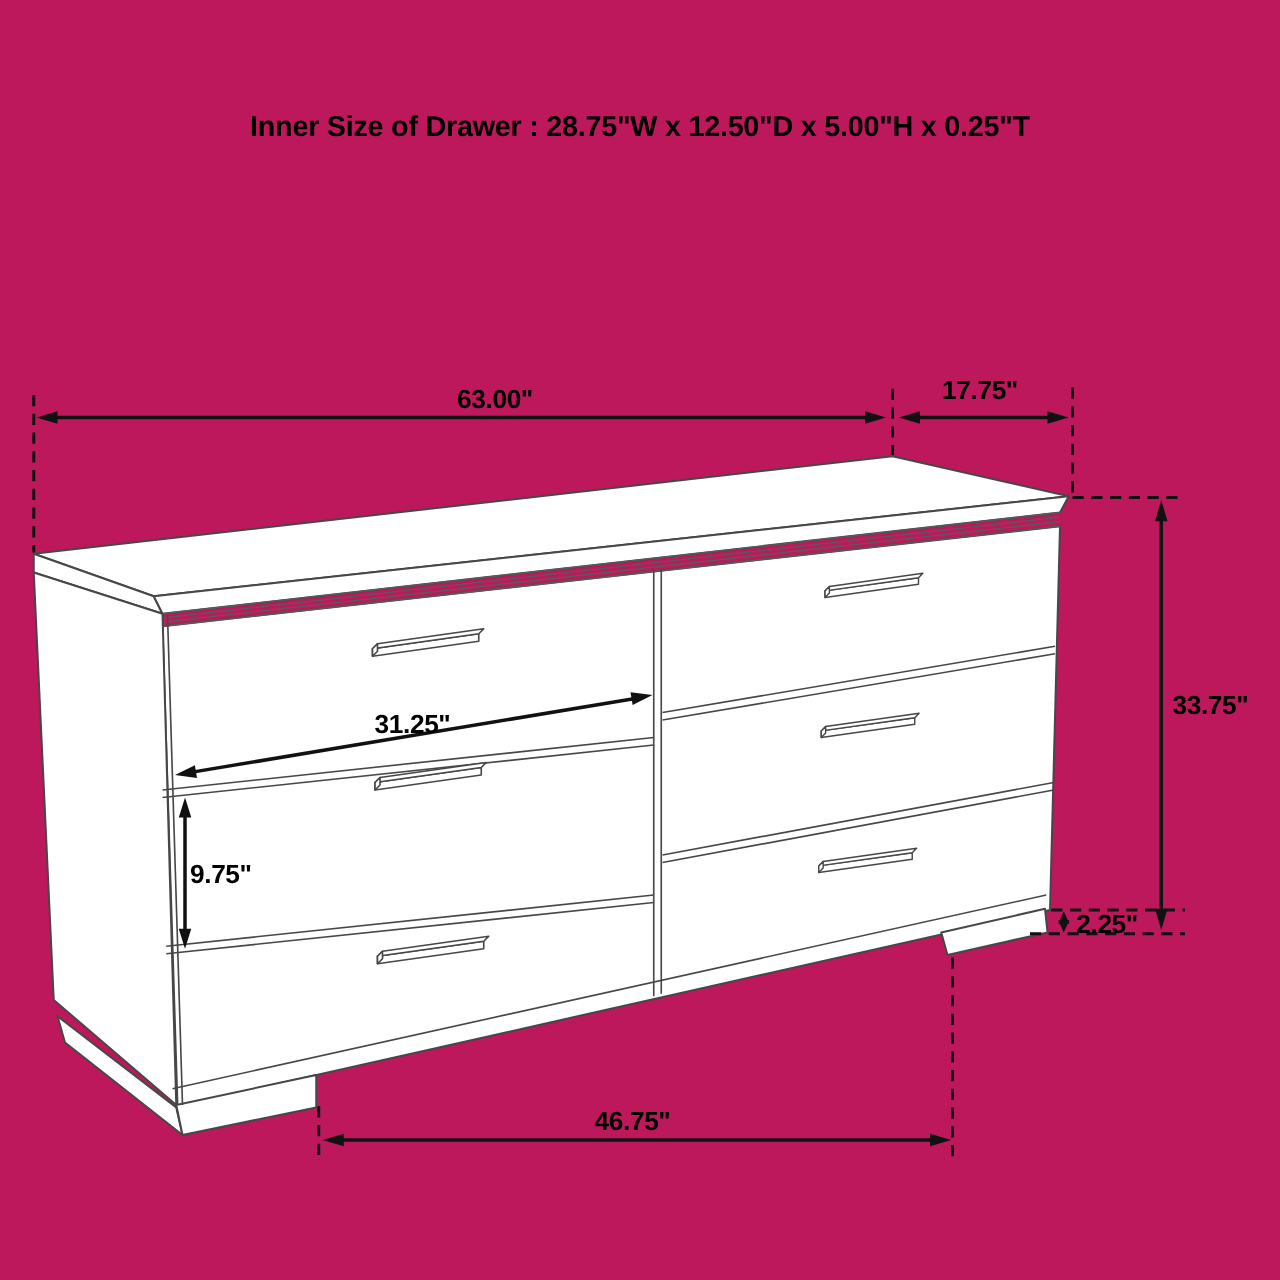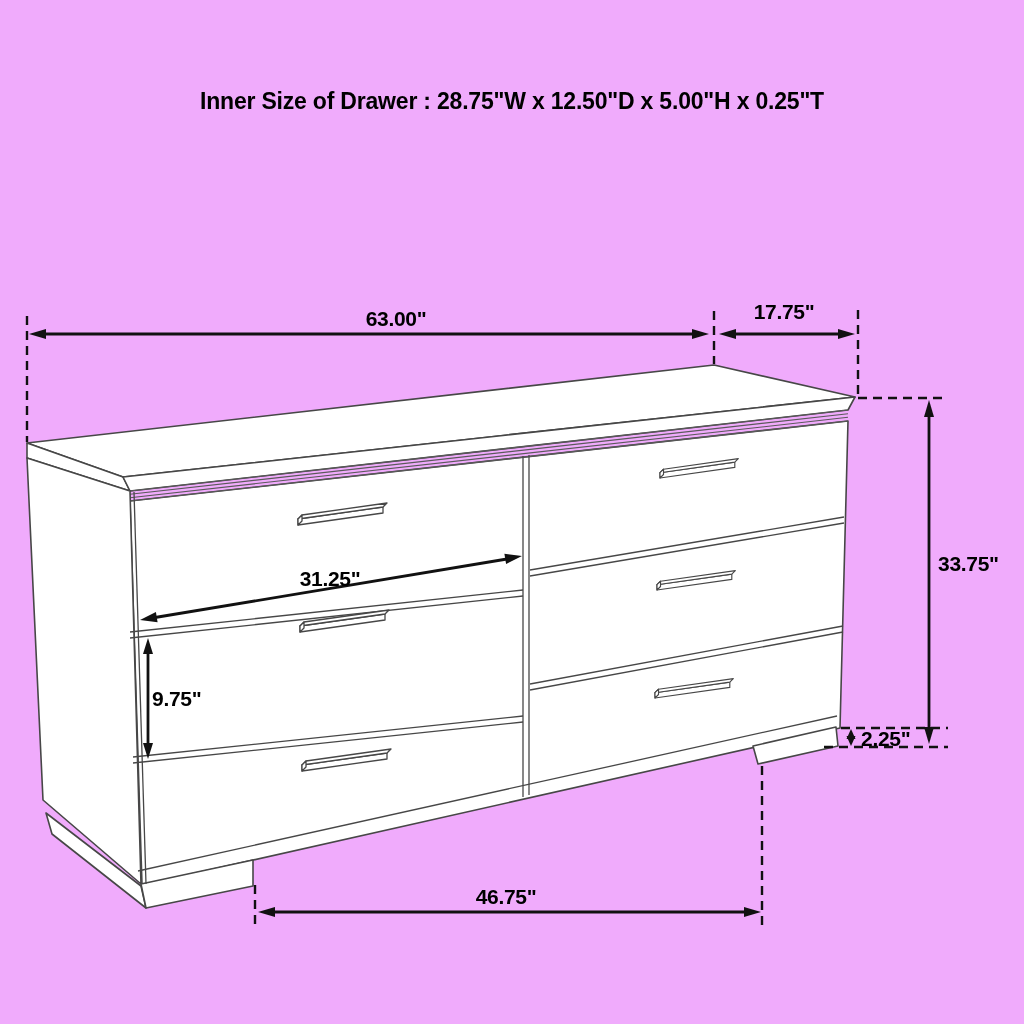--- a/index.html
+++ b/index.html
@@ -8,21 +8,21 @@
     background: #ffffff;
     width: 1024px;
     height: 1024px;
     overflow: hidden;
     font-family: "Liberation Sans", sans-serif;
   }
   .page {
     position: relative;
     width: 1024px;
     height: 1024px;
-    background: #f0abfc;
+    background: #be185d;
   }
   .title {
     position: absolute;
     top: 88px;
     left: 0;
     width: 1024px;
     margin: 0;
     text-align: center;
     font-size: 23px;
     font-weight: bold;

